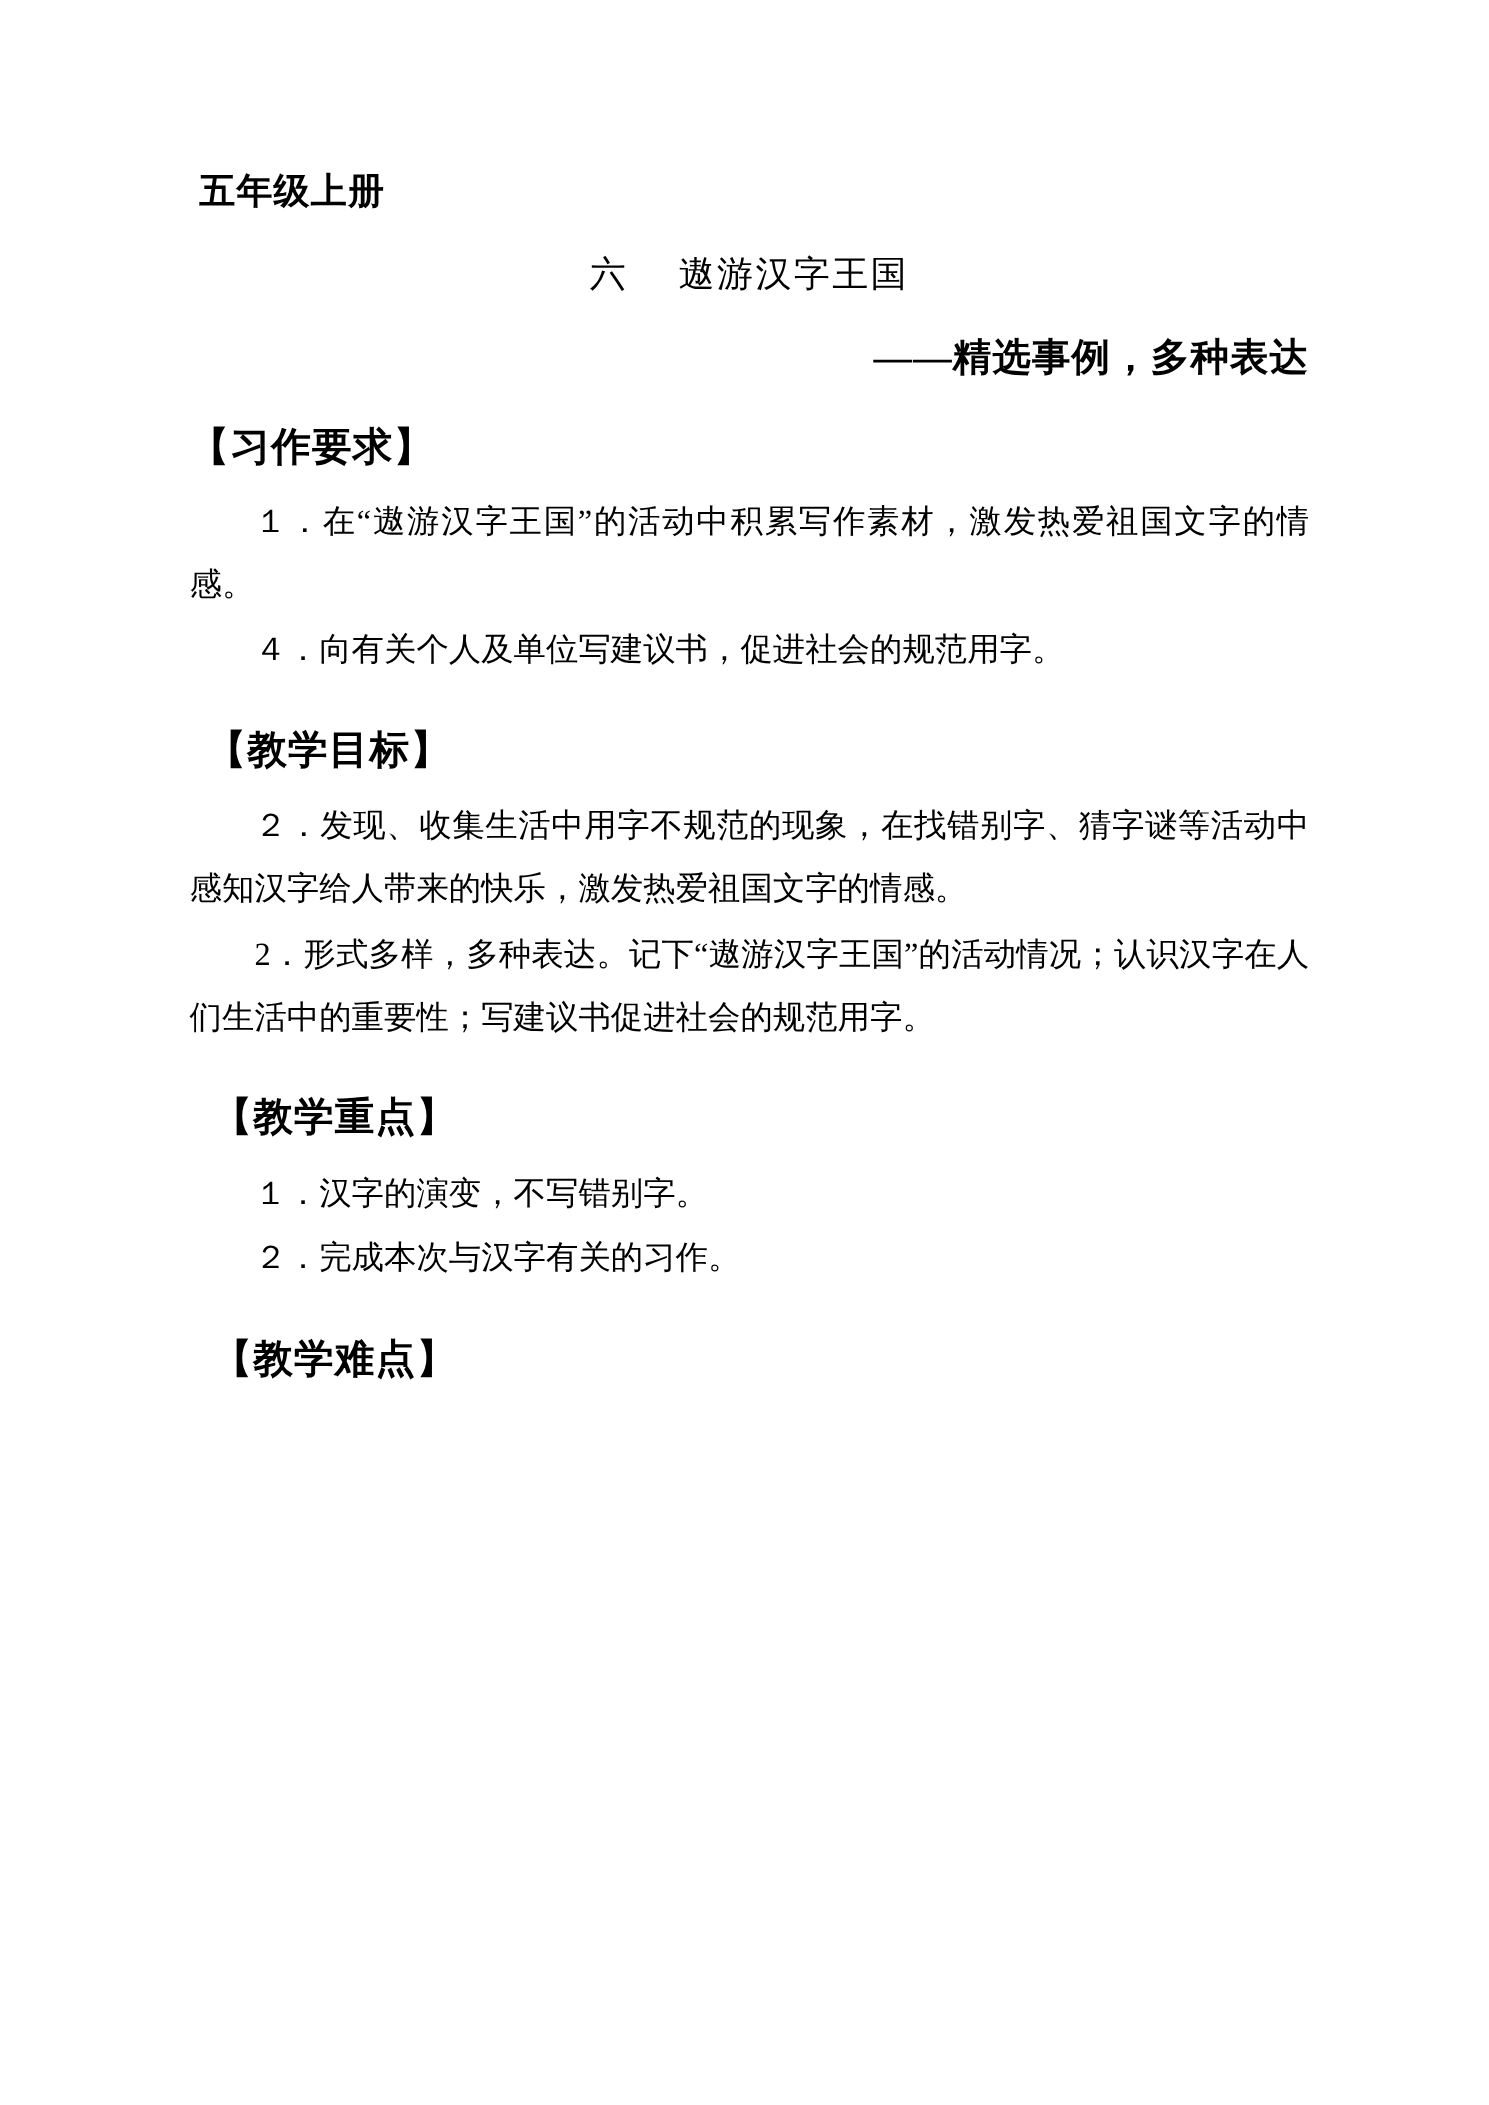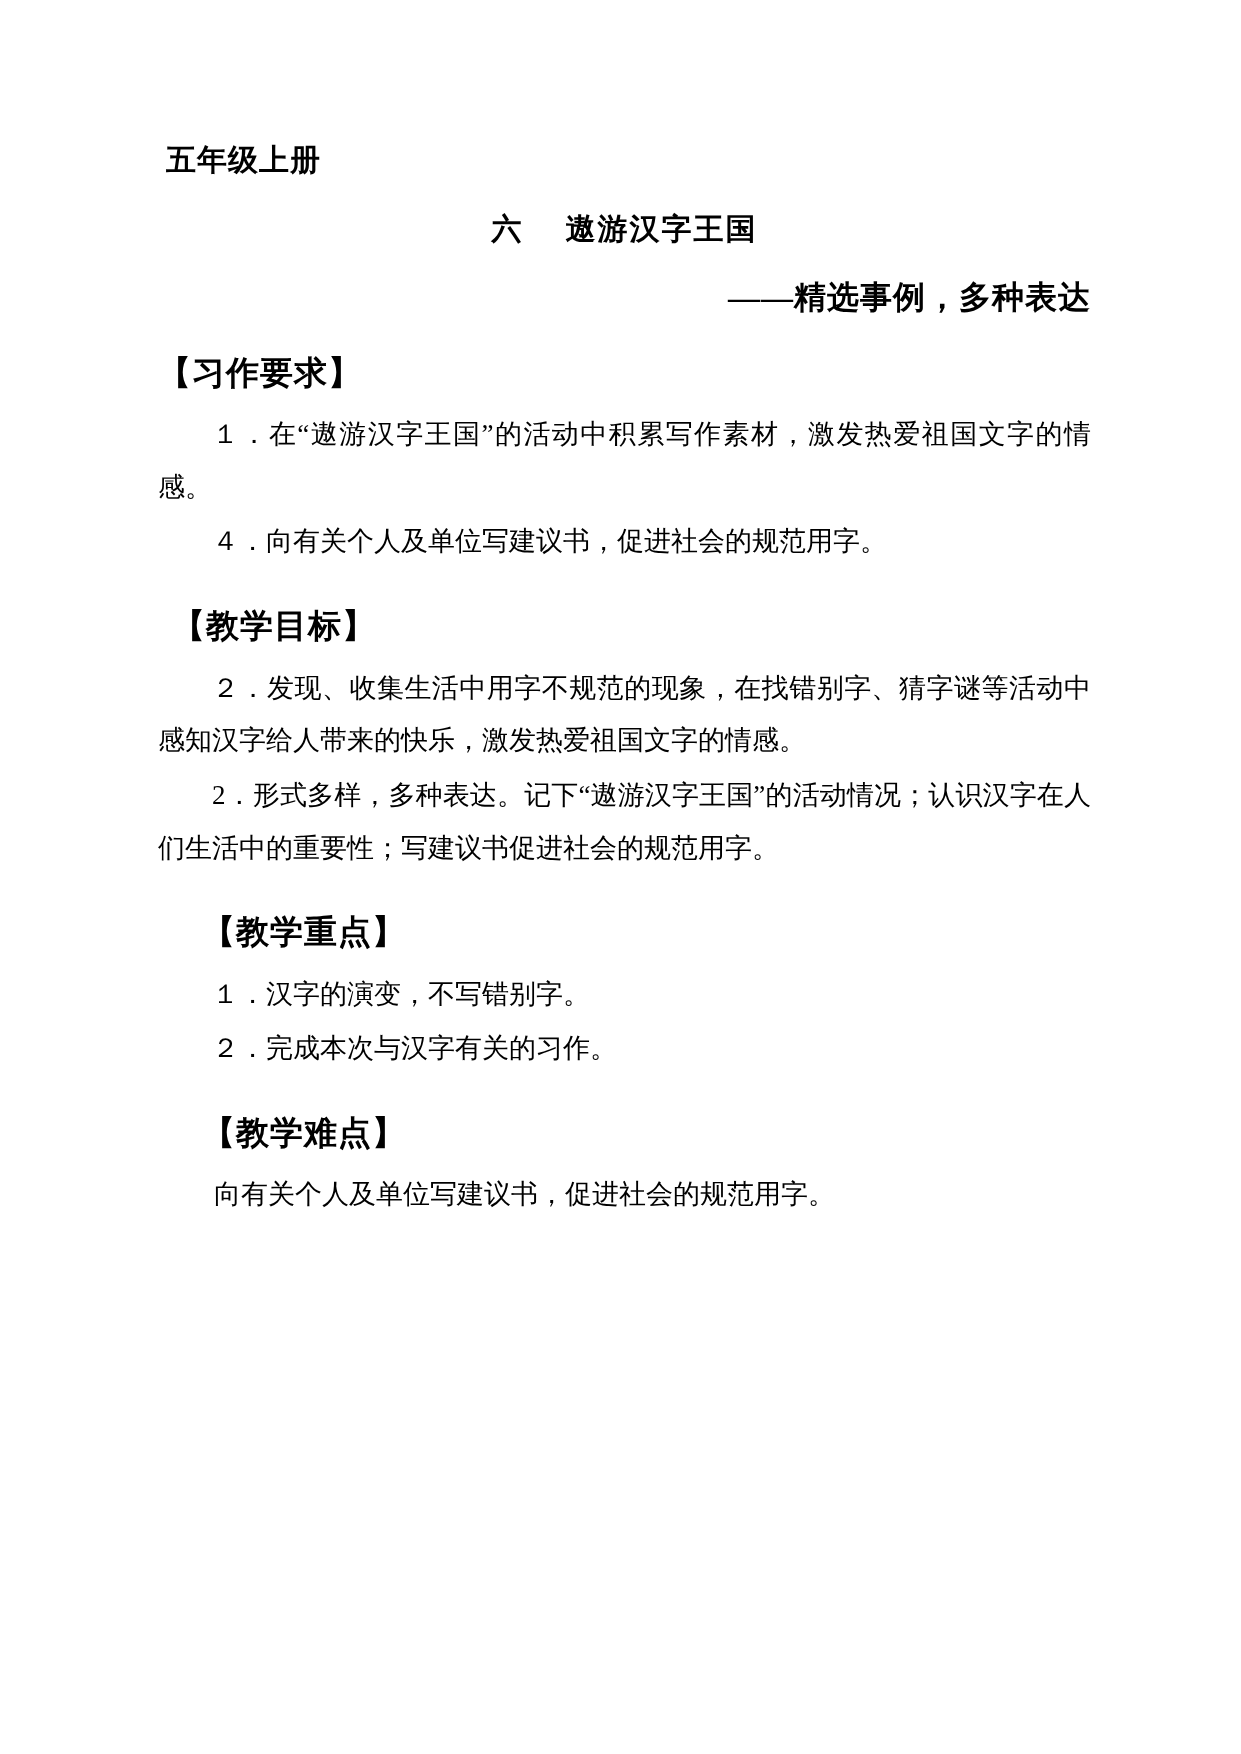--- a/index.html
+++ b/index.html
@@ -24,21 +24,21 @@
   .doc-head {
     font-size: 30px;
     font-weight: bold;
     letter-spacing: 1px;
     margin: 0 0 30px 8px;
     line-height: 1.3;
   }
   .title-main {
     text-align: center;
     font-size: 30px;
-    font-weight: bold;
+    font-weight: normal;
     letter-spacing: 2px;
     margin: 0 0 26px 0;
     line-height: 1.35;
   }
   .title-main .num {
     margin-right: 42px;
   }
   .title-sub {
     text-align: right;
     font-size: 32px;
@@ -51,21 +51,21 @@
     font-size: 33px;
     font-weight: bold;
     letter-spacing: 1px;
     margin: 22px 0 10px 0;
     line-height: 1.5;
   }
   .section-head.indent-1 {
     margin-left: 14px;
   }
   .section-head.indent-2 {
-    margin-left: 44px;
+    margin-left: 19px;
   }
   .para {
     font-size: 27px;
     line-height: 1.95;
     margin: 0 0 2px 0;
     text-align: justify;
     text-justify: inter-ideograph;
     text-indent: 54px;
   }
   .para.nohang {
@@ -98,15 +98,14 @@
 
   <div class="spacer-sm"></div>
 
   <div class="section-head indent-2">【教学重点】</div>
   <p class="para">１．汉字的演变，不写错别字。</p>
   <p class="para">２．完成本次与汉字有关的习作。</p>
 
   <div class="spacer-sm"></div>
 
   <div class="section-head indent-2">【教学难点】</div>
-  <p class="para nohang">向有关个人及单位写建议书，促进社会的规范用字。</p>
 
 </div>
 
 </body></html>

